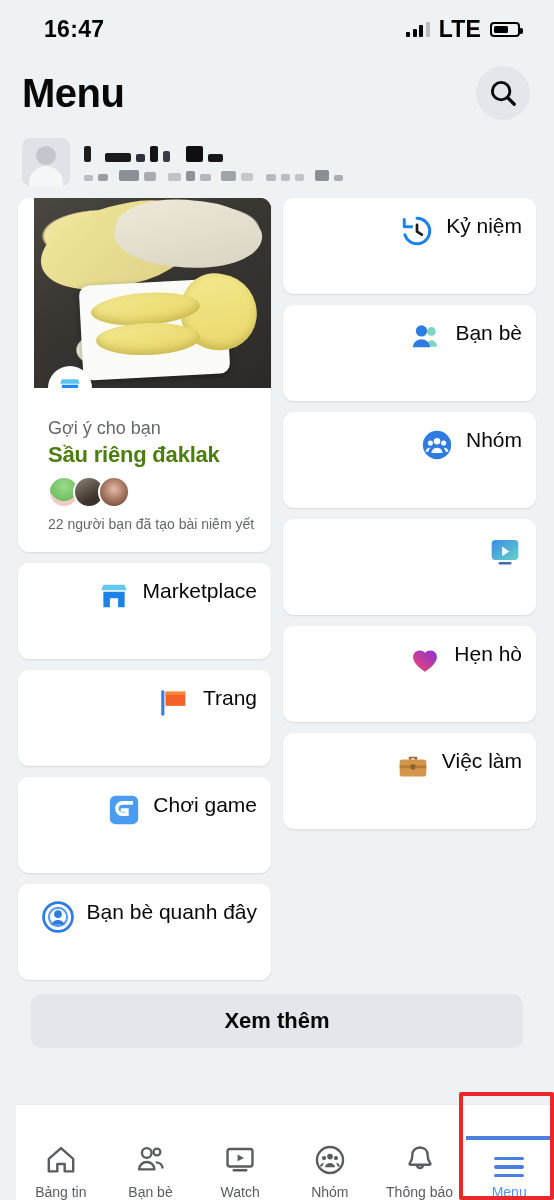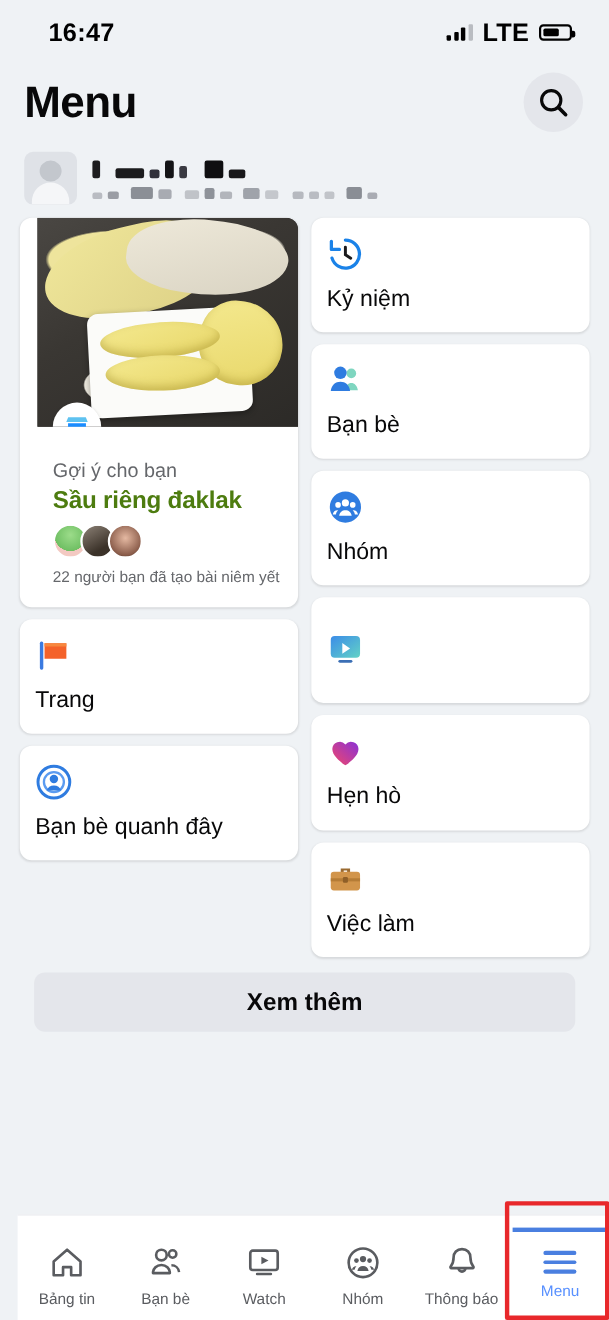--- a/index.html
+++ b/index.html
@@ -81,21 +81,21 @@
 
   .card {
     background: #fff;
     border-radius: 11px;
     box-shadow: 0 1px 2px rgba(0,0,0,.10);
     padding-left: 16px;
   }
   .tile {
     padding: 16px 14px 18px;
     min-height: 96px;
-    display: flex; flex-direction: column; justify-content: center; gap: 12px;
+    display: flex; flex-direction: row; justify-content: flex-end; gap: 12px;
     cursor: pointer;
   }
   .tile-label {
     font-size: 21px; color: #080809; font-weight: 400; line-height: 1.15;
   }
   .tile-icon { width: 34px; height: 34px; display:block; }
 
   
   .featured { overflow: hidden; cursor: pointer; }
   .featured-img {
@@ -159,21 +159,21 @@
     background: #e4e6eb; border-radius: 10px; border: none;
     width: 100%; height: 54px;
     font-size: 22px; font-weight: 700; color: #080809;
     font-family: inherit; cursor: pointer;
   }
 
   
   .bottomnav {
     position: absolute; left: 16px; right: 0; bottom: 0;
     height: 96px; background: #fff;
-    display: flex; align-items: center;
+    display: flex; align-items: flex-end;
     border-top: 1px solid #e8eaed;
   }
   .navitem {
     flex: 1; display: flex; flex-direction: column; align-items: center;
     gap: 7px; padding-top: 13px; cursor: pointer; position: relative;
   }
   .navlabel { font-size: 14px; color: #5a5c60; }
   .navitem.active .navlabel { color: #5890ff; }
   .hl-box {
     position: absolute; right: 0; bottom: 0;
@@ -273,30 +273,44 @@
         <div class="sug-title">Sầu riêng đaklak</div>
         <div class="faces">
           <div class="face f1"></div>
           <div class="face f2"></div>
           <div class="face f3"></div>
         </div>
         <div class="sug-meta">22 người bạn đã tạo bài niêm yết</div>
       </div>
     </div>
 
+    <div class="card tile">
+      <svg class="tile-icon" viewBox="0 0 24 24">
+        <path d="M3 8h18l-1.6-4H4.6L3 8z" fill="#63c7f2"></path>
+        <path d="M4.5 9h15v11h-4.6v-6.4H9.1V20H4.5V9z" fill="#1a82e8"></path>
+      </svg>
+      <div class="tile-label">Marketplace</div>
+    </div>
 
     <div class="card tile">
       <svg class="tile-icon" viewBox="0 0 24 24">
         <rect x="3" y="3" width="2.2" height="18" rx="1" fill="#3b7ae0"></rect>
         <path d="M6 4h14v10H6z" fill="#f4622a"></path>
         <path d="M6 4h14v2.2H6z" fill="#f7883f"></path>
       </svg>
       <div class="tile-label">Trang</div>
     </div>
 
+    <div class="card tile">
+      <svg class="tile-icon" viewBox="0 0 24 24">
+        <rect x="2" y="2" width="20" height="20" rx="4" fill="#4a9cf0"></rect>
+        <path d="M17 7h-6a4 4 0 1 0 0 8h3v-3h-3" fill="none" stroke="#fff" stroke-width="2.6" stroke-linecap="square"></path>
+      </svg>
+      <div class="tile-label">Chơi game</div>
+    </div>
 
     <div class="card tile">
       <svg class="tile-icon" viewBox="0 0 24 24">
         <circle cx="12" cy="12" r="10.2" fill="none" stroke="#2f7ce0" stroke-width="1.9"></circle>
         <circle cx="12" cy="12" r="6.4" fill="none" stroke="#5b9bf0" stroke-width="1.5"></circle>
         <circle cx="12" cy="10" r="2.7" fill="#2f7ce0"></circle>
         <path d="M7.3 17.4a5 5 0 0 1 9.4 0z" fill="#2f7ce0"></path>
       </svg>
       <div class="tile-label">Bạn bè quanh đây</div>
     </div>

